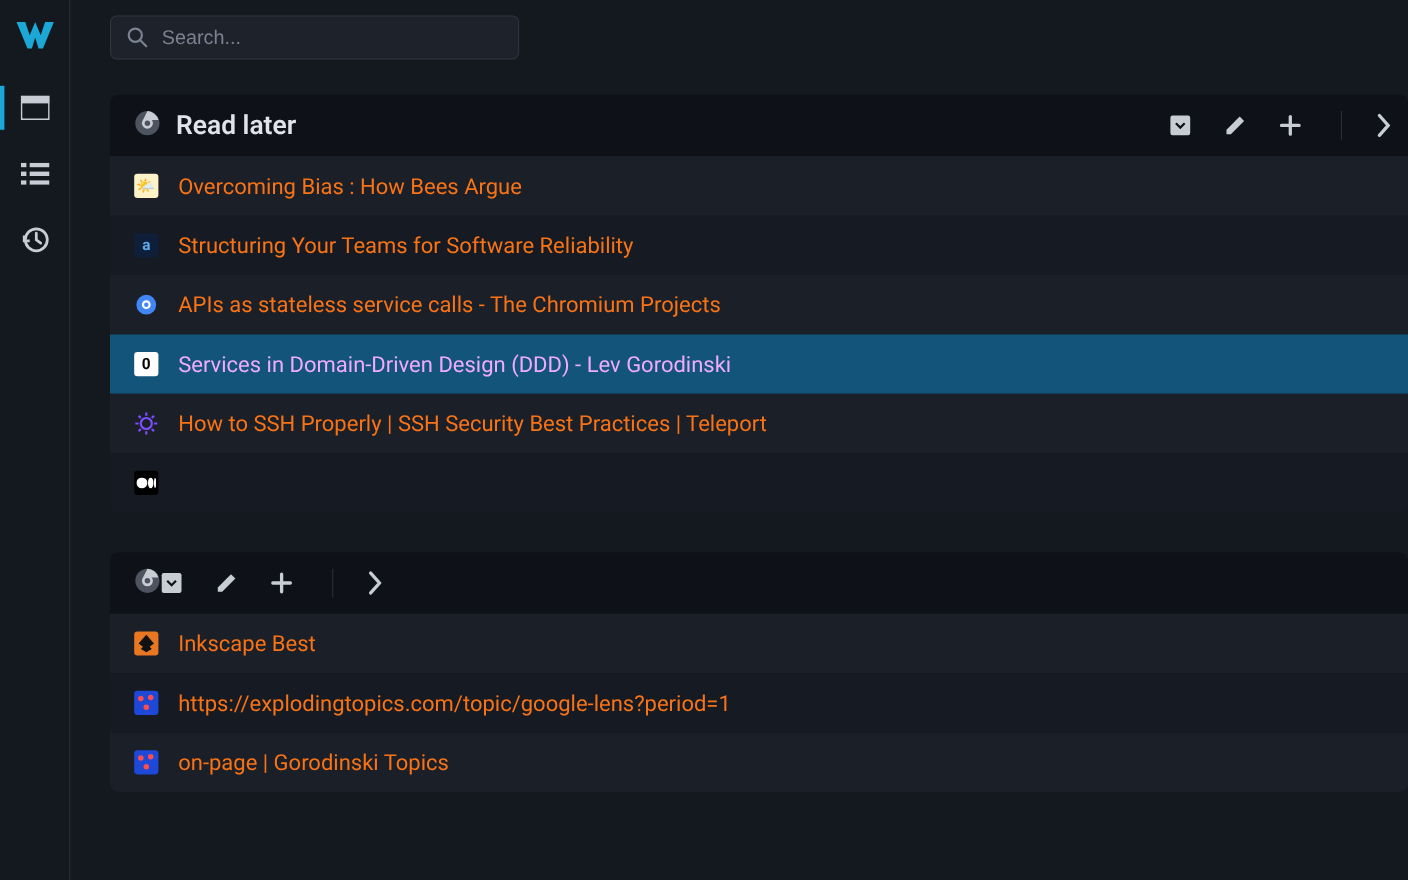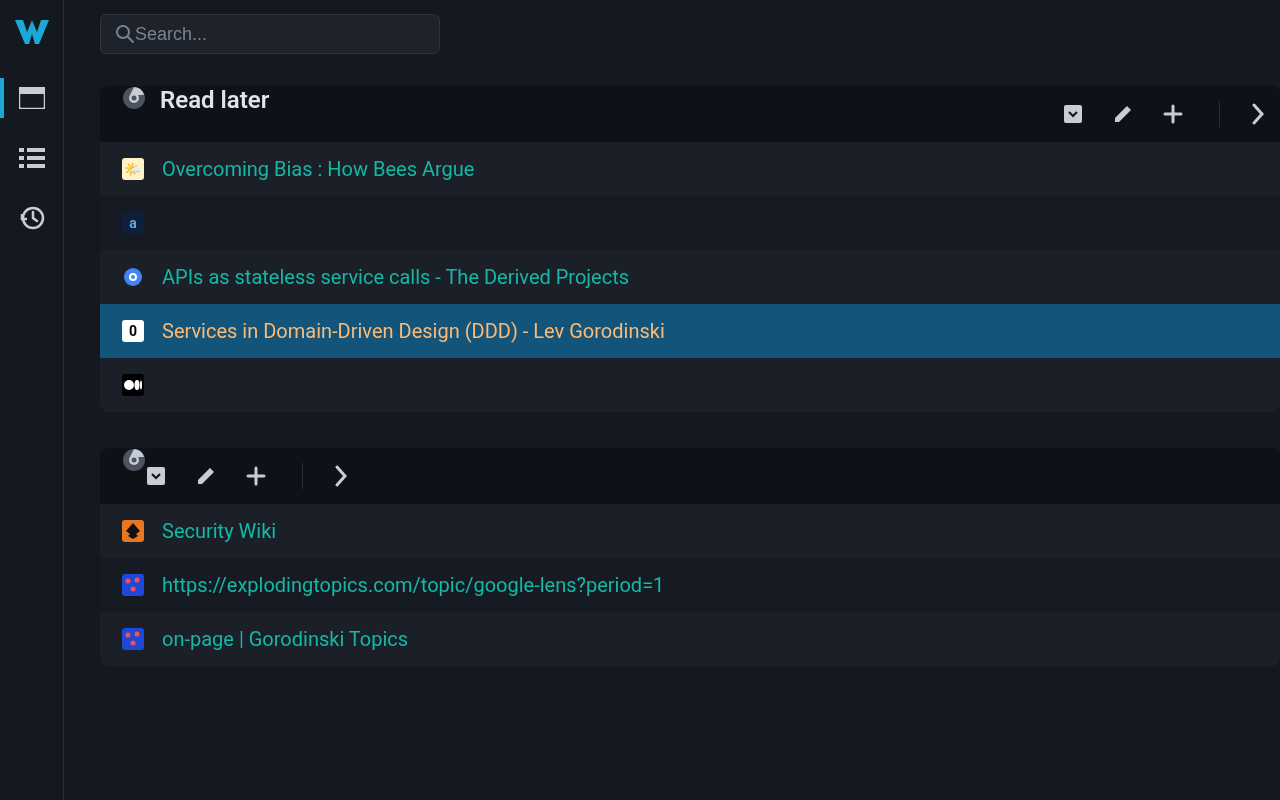--- a/index.html
+++ b/index.html
@@ -52,28 +52,29 @@
 .main {
   flex: 1;
   display: flex;
   flex-direction: column;
   overflow: hidden;
 }
 .searchbar {
   padding: 14px 0 14px 36px;
 }
 .search-input {
-  width: 340px;
+  width: 372px;
   height: 40px;
   background: #1d222b;
   border: 1px solid #2e3440;
   border-radius: 6px;
   display: flex;
   align-items: center;
   padding: 0 14px;
+  gap: 12px;
 }
 .search-input input {
   background: transparent;
   border: none;
   outline: none;
   color: #c8ccd4;
   font-size: 18px;
   flex: 1;
 }
 .search-input input::placeholder { color: #7a828f; }
@@ -83,20 +84,21 @@
   overflow-y: auto;
 }
 .group {
   margin: 0 0 36px 0;
   border-radius: 8px;
   overflow: hidden;
 }
 .group-header {
   background: #0e1218;
   display: flex;
+  align-items: center;
   padding: 0 16px 0 22px;
   height: 56px;
 }
 .group-title {
   font-size: 24px;
   font-weight: 600;
   color: #e0e4ea;
   margin-left: 14px;
   flex: 1;
 }
@@ -123,34 +125,34 @@
   display: flex;
   align-items: center;
   height: 54px;
   padding: 0 20px 0 22px;
   cursor: pointer;
   gap: 18px;
 }
 .item:nth-child(odd) { background: #1a1f28; }
 .item:nth-child(even) { background: #161b23; }
 .item.selected { background: #13547a; }
-.item.selected .item-label { color: #fdba74; }
+.item.selected .item-label { color: #f0abfc; }
 .favicon {
   width: 22px;
   height: 22px;
   border-radius: 3px;
   display: flex;
   align-items: center;
   justify-content: center;
   font-size: 14px;
   flex-shrink: 0;
 }
 .item-label {
   font-size: 20px;
-  color: #14b8a6;
+  color: #f97316;
   white-space: nowrap;
   overflow: hidden;
   text-overflow: ellipsis;
 }
 
 
 .fv-yellow { background: #fef3c7; }
 .fv-dark { background: #0f1f3a; }
 .fv-white { background: #ffffff; }
 .fv-black { background: #000000; }
@@ -241,34 +243,53 @@
             </div>
         </div>
       </div>
       <div class="items" id="items-0">
           <div class="item">
             <div class="favicon fv-yellow">🌤️</div>
             <div class="item-label">Overcoming Bias : How Bees Argue</div>
           </div>
           <div class="item">
             <div class="favicon fv-dark" style="color: rgb(93, 169, 233); font-weight: 700;">a</div>
+            <div class="item-label">Structuring Your Teams for Software Reliability</div>
           </div>
           <div class="item">
             <div class="favicon fv-none">
               <svg width="20" height="20" viewBox="0 0 20 20">
                 <circle cx="10" cy="10" r="9" fill="#4285f4"></circle>
                 <circle cx="10" cy="10" r="4" fill="#fff"></circle>
                 <circle cx="10" cy="10" r="2" fill="#4285f4"></circle>
               </svg>
             </div>
-            <div class="item-label">APIs as stateless service calls - The Derived Projects</div>
+            <div class="item-label">APIs as stateless service calls - The Chromium Projects</div>
           </div>
           <div class="item selected">
             <div class="favicon fv-white" style="color: rgb(0, 0, 0); font-weight: 700;">0</div>
             <div class="item-label">Services in Domain-Driven Design (DDD) - Lev Gorodinski</div>
+          </div>
+          <div class="item">
+            <div class="favicon fv-none">
+              <svg width="22" height="22" viewBox="0 0 22 22">
+                <circle cx="11" cy="11" r="5" fill="none" stroke="#7c4dff" stroke-width="2"></circle>
+                <g stroke="#7c4dff" stroke-width="2">
+                  <line x1="11" y1="1" x2="11" y2="4"></line>
+                  <line x1="11" y1="18" x2="11" y2="21"></line>
+                  <line x1="1" y1="11" x2="4" y2="11"></line>
+                  <line x1="18" y1="11" x2="21" y2="11"></line>
+                  <line x1="4" y1="4" x2="6" y2="6"></line>
+                  <line x1="16" y1="16" x2="18" y2="18"></line>
+                  <line x1="4" y1="18" x2="6" y2="16"></line>
+                  <line x1="16" y1="6" x2="18" y2="4"></line>
+                </g>
+              </svg>
+            </div>
+            <div class="item-label">How to SSH Properly | SSH Security Best Practices | Teleport</div>
           </div>
           <div class="item">
             <div class="favicon fv-black">
               <svg width="18" height="10" viewBox="0 0 18 10">
                 <circle cx="5" cy="5" r="5" fill="#fff"></circle>
                 <ellipse cx="13" cy="5" rx="2.5" ry="5" fill="#fff"></ellipse>
                 <ellipse cx="17" cy="5" rx="1" ry="4.5" fill="#fff"></ellipse>
               </svg>
             </div>
           </div>
@@ -310,21 +331,21 @@
             </div>
         </div>
       </div>
       <div class="items" id="items-1">
           <div class="item">
             <div class="favicon fv-orange">
               <svg width="18" height="18" viewBox="0 0 18 18">
                 <path d="M9 1 L16 9 L12 12 L14 14 L9 17 L4 14 L6 12 L2 9 Z" fill="#111"></path>
               </svg>
             </div>
-            <div class="item-label">Security Wiki</div>
+            <div class="item-label">Inkscape Best</div>
           </div>
           <div class="item">
             <div class="favicon fv-blue">
               <svg width="20" height="20" viewBox="0 0 20 20">
                 <circle cx="5" cy="6" r="2.5" fill="#ff4d4d"></circle>
                 <circle cx="14" cy="5" r="2.5" fill="#ff4d4d"></circle>
                 <circle cx="10" cy="14" r="2.5" fill="#ff4d4d"></circle>
               </svg>
             </div>
             <div class="item-label">https://explodingtopics.com/topic/google-lens?period=1</div>

